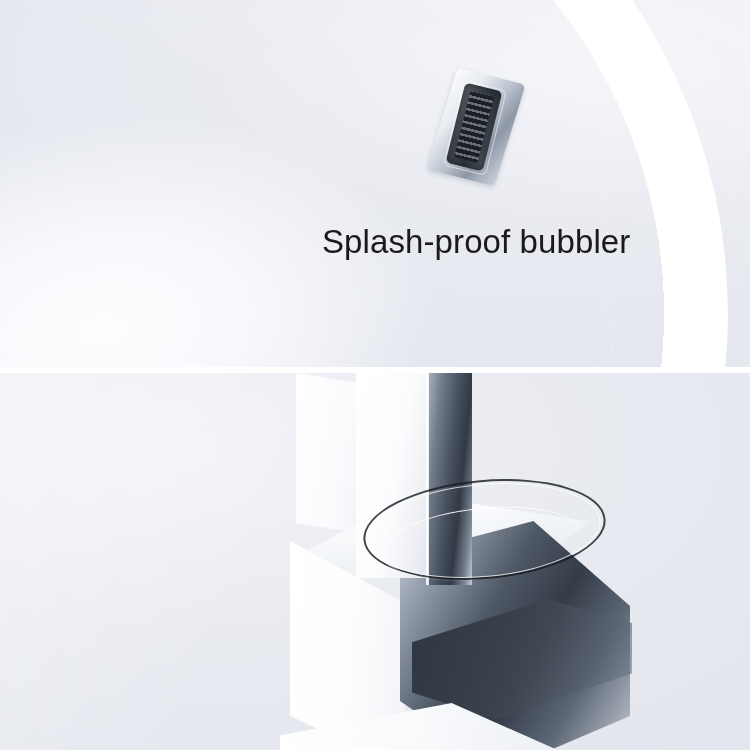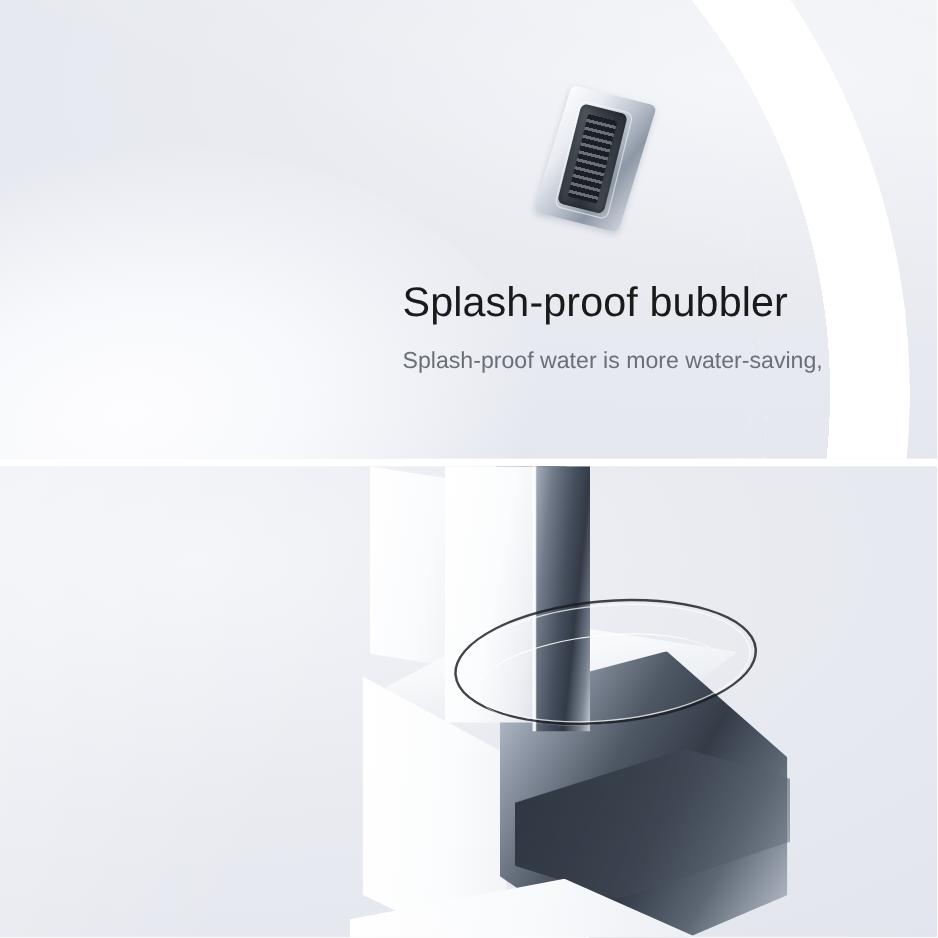--- a/index.html
+++ b/index.html
@@ -227,21 +227,20 @@
 
     <div class="art" id="spout-cap"></div>
     <div class="art" id="aerator">
       <div id="aerator-slots"></div>
     </div>
     <div class="art" id="aerator-rim"></div>
 
     <div class="callout" id="callout-top">
       <h2 class="headline">Splash-proof bubbler</h2>
       <p class="bodytext">
-        <span>Splash-proof water is more water-saving,</span>
       </p>
     </div>
   </section>
 
   <div id="divider"></div>
 
   <section class="panel" id="panel-bottom">
 
     <div class="art bp" id="riser-left"></div>
     <div class="art bp" id="riser-right"></div>

